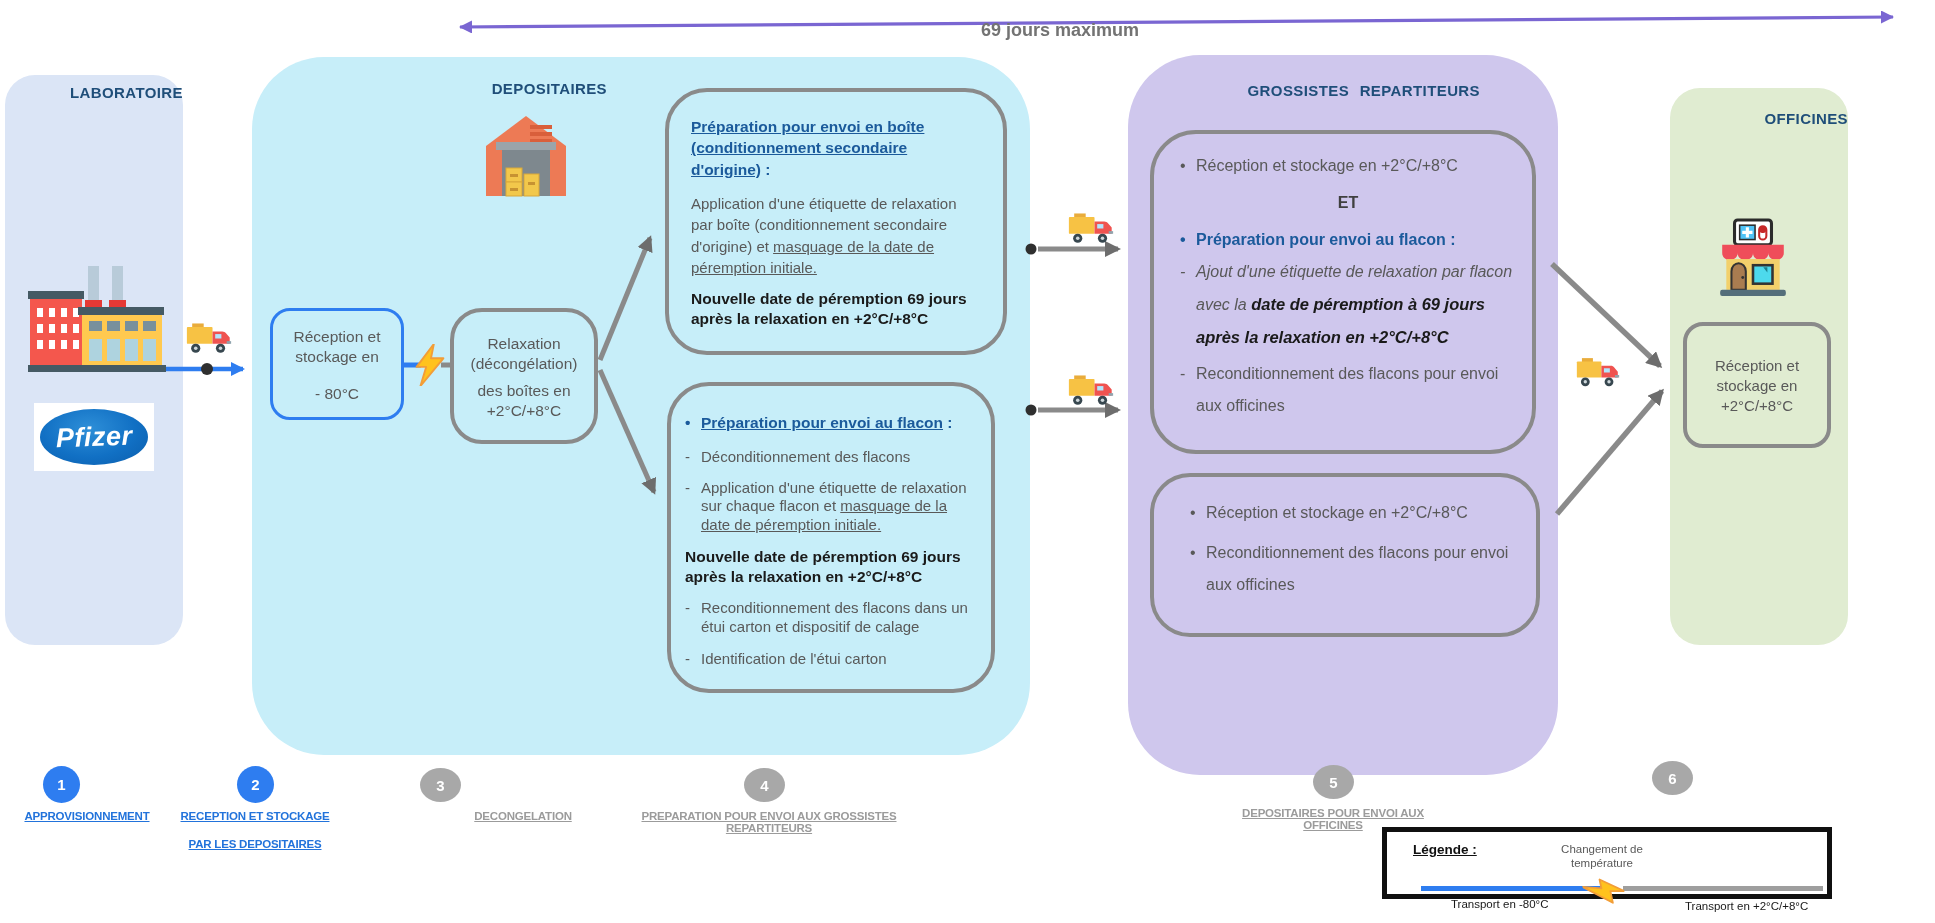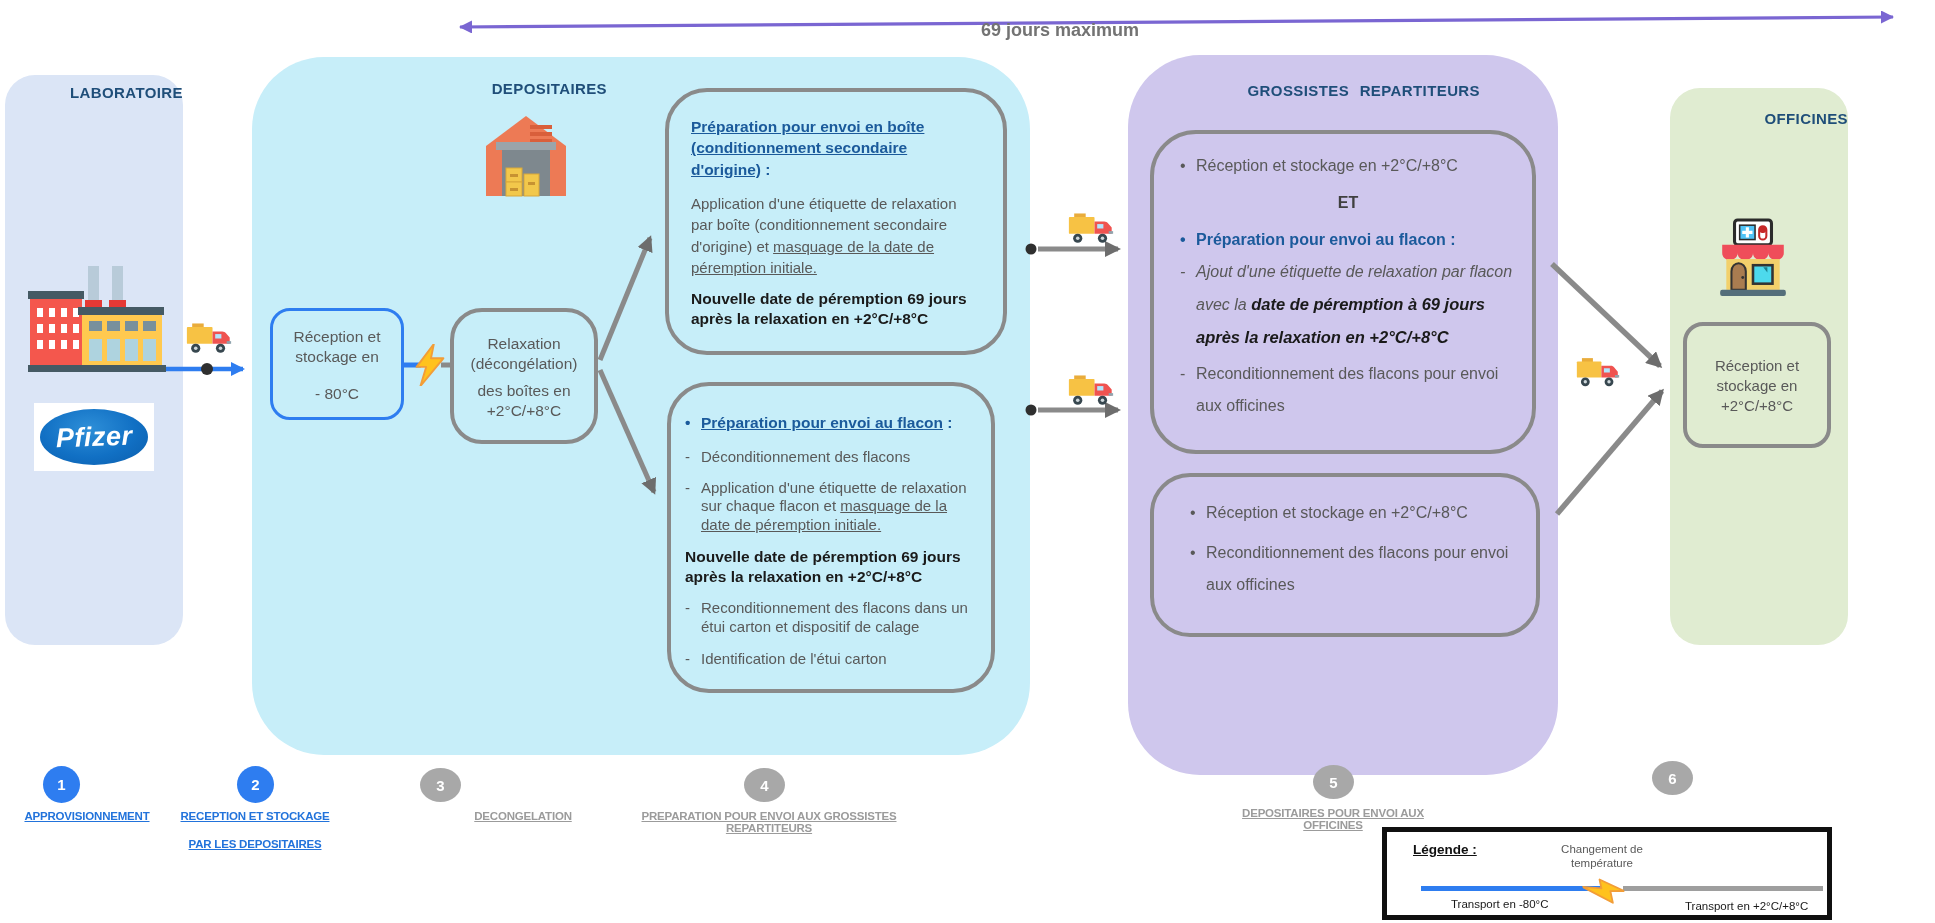--- a/index.html
+++ b/index.html
@@ -306,21 +306,21 @@
 
   <div class="step-circle" style="left:1313px;top:765px;width:41px;height:34px;background:#A8A8A8;border-radius:50%;">
     <span>5</span>
     </div>
   <div class="step-label step-gray" style="left:1213px;top:807px;width:240px;">DEPOSITAIRES POUR ENVOI AUX OFFICINES</div>
 
   <div class="step-circle" style="left:1652px;top:761px;width:41px;height:34px;background:#A8A8A8;border-radius:50%;">
     <span>6</span>
     </div>
 
-  <div class="legend" style="left:1382px;top:827px;width:450px;height:93px;">
+  <div class="legend" style="left:1382px;top:827px;width:450px;height:72px;">
     <div class="legend-title abs" style="left:26px;top:10px;">Légende :</div>
     <div class="legend-small abs" style="left:160px;top:10px;width:110px;">Changement de température</div>
     <div class="abs" style="left:34px;top:54px;width:182px;height:5px;background:#2E7DF0;"></div>
     <div class="abs" style="left:236px;top:54px;width:200px;height:5px;background:#9E9E9E;"></div>
     <div class="abs" style="left:200px;top:38px;transform:rotate(78deg);">
       <svg width="30" height="40" viewBox="0 0 32 44">
         <polygon points="20,0 2,24 12,24 6,44 30,15 17,15" fill="#FFC21D" stroke="#F29D38" stroke-width="2" stroke-linejoin="round"></polygon>
       </svg>
     </div>
     <div class="legend-caption abs" style="left:64px;top:66px;">Transport en -80°C</div>

